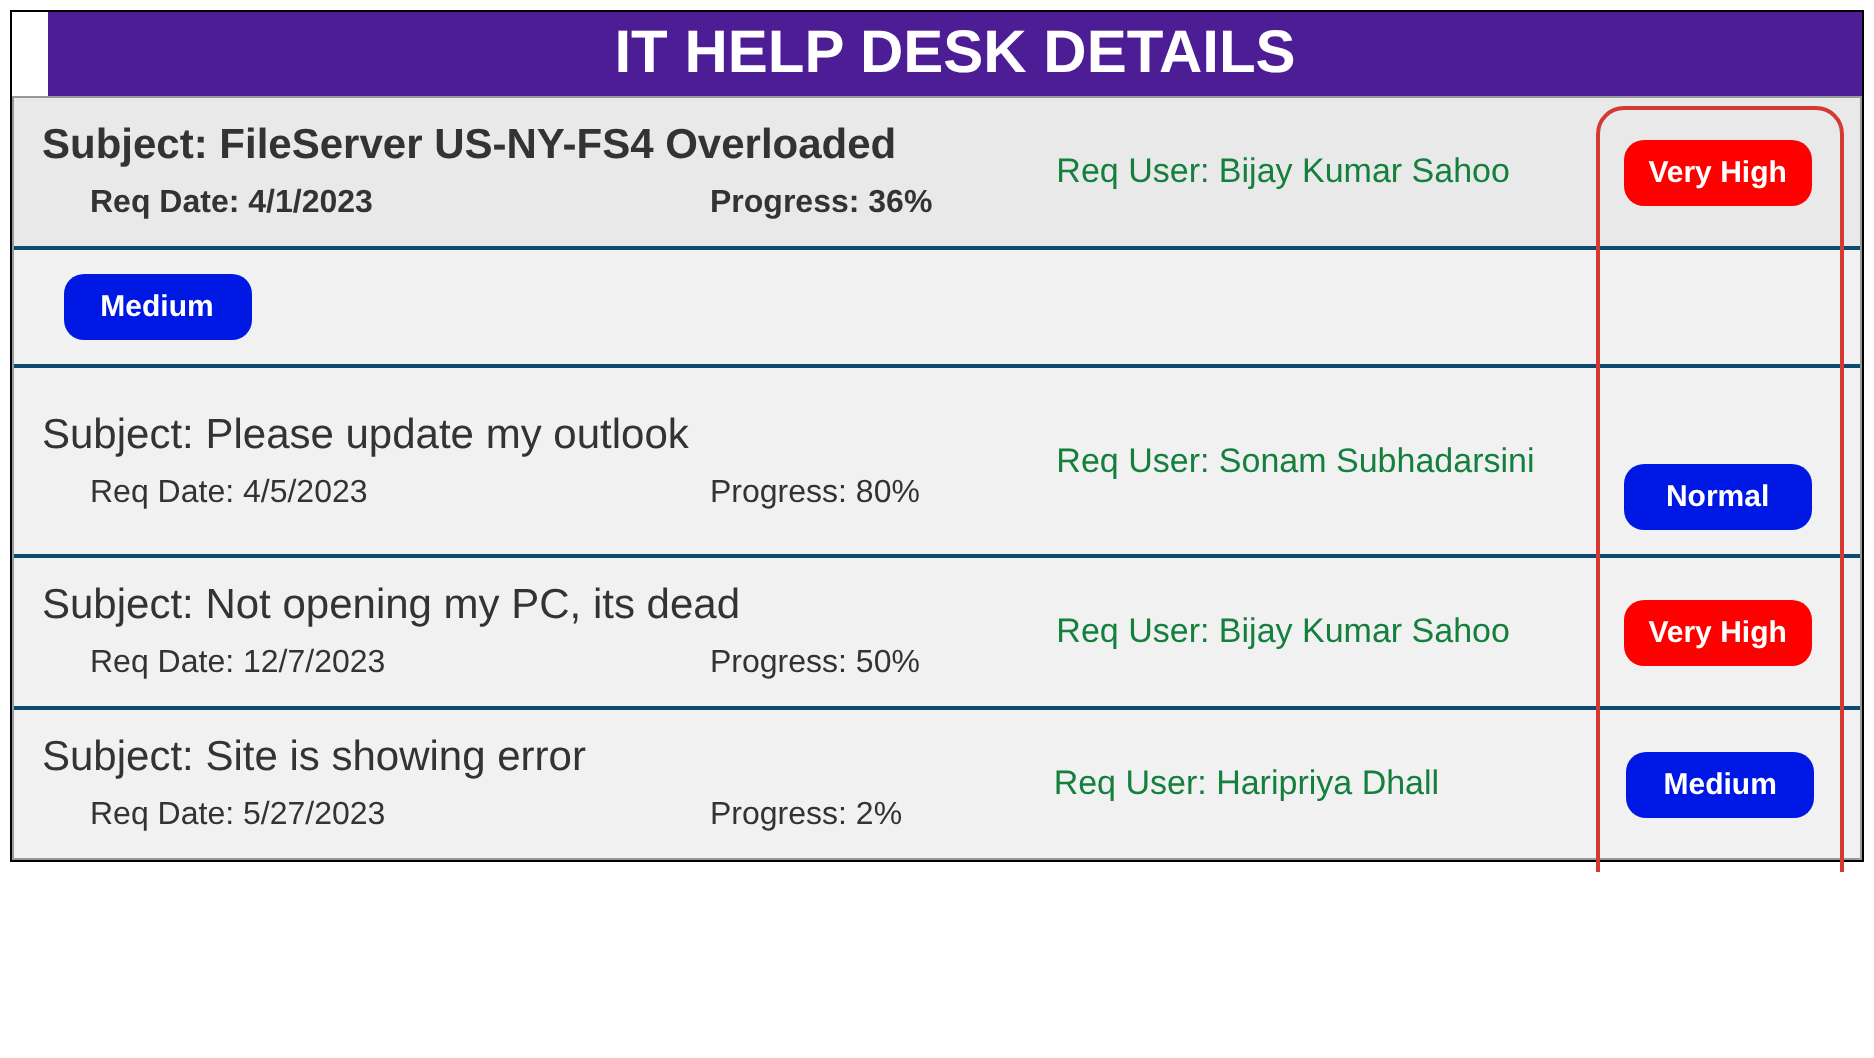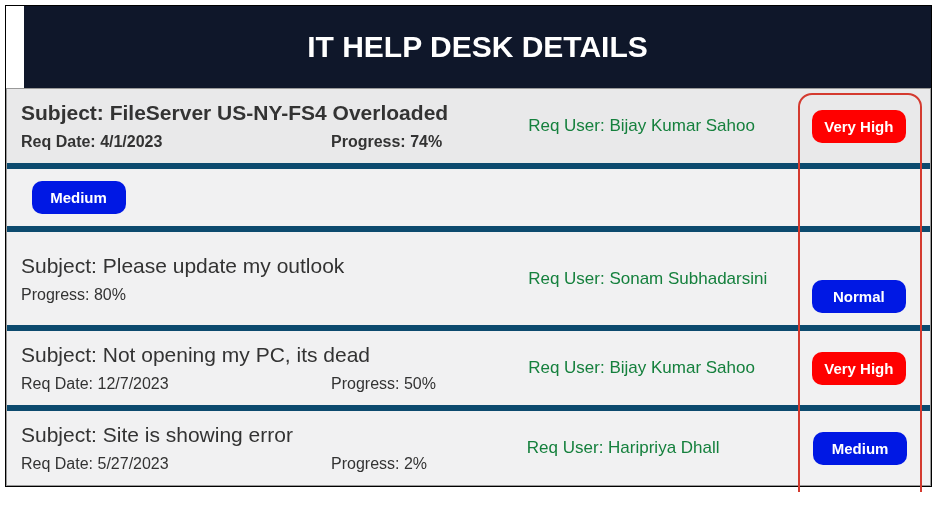--- a/index.html
+++ b/index.html
@@ -10,41 +10,41 @@
     }
     body {
       background: #fff;
       padding: 5px;
     }
     .container {
       width: 927px;
       border: 1px solid #000;
     }
     .header {
-      background: #0f172a;
+      background: #4c1d95;
       color: #fff;
       text-align: center;
       font-size: 30px;
       font-weight: bold;
-      padding: 24px 0;
+      padding: 4px 0;
       margin-left: 18px;
     }
     .tickets-wrapper {
       position: relative;
       border: 1px solid #999;
     }
     .tickets {
       position: relative;
     }
     .ticket {
       display: flex;
       align-items: center;
       padding: 12px 14px;
       background: #f1f1f2;
-      border-bottom: 6px solid #0c4a6e;
+      border-bottom: 2px solid #0c4a6e;
     }
     .ticket:last-child {
       border-bottom: none;
       gap: 10px;
     }
     .ticket.selected {
       background: #e9e9ea;
     }
     .ticket.selected .subject,
     .ticket.selected .meta-left {
@@ -58,20 +58,21 @@
       color: #333;
       margin-bottom: 8px;
     }
     .meta-left {
       display: flex;
       font-size: 16px;
       color: #333;
     }
     .req-date {
       width: 310px;
+      margin-left: 24px;
     }
     .progress {
     }
     .middle {
       width: 275px;
       font-size: 17px;
       color: #15803d;
     }
     .right {
       width: 115px;
@@ -106,37 +107,38 @@
 
 <div class="container">
   <div class="header">IT HELP DESK DETAILS</div>
   <div class="tickets-wrapper">
     <div class="tickets" id="tickets">
         <div class="ticket selected">
           <div class="left">
             <div class="subject">Subject: FileServer US-NY-FS4 Overloaded</div>
             <div class="meta-left">
               <div class="req-date">Req Date: 4/1/2023</div>
-              <div class="progress">Progress: 74%</div>
+              <div class="progress">Progress: 36%</div>
             </div>
           </div>
           <div class="middle">Req User: Bijay Kumar Sahoo</div>
           <div class="right">
             <button class="priority-btn" style="background: rgb(255, 0, 0);">Very High</button>
           </div>
         </div>
         <div class="ticket">
           <div class="right">
             <button class="priority-btn" style="background: rgb(0, 24, 228);">Medium</button>
           </div>
         </div>
         <div class="ticket">
           <div class="left">
             <div class="subject">Subject: Please update my outlook</div>
             <div class="meta-left">
+              <div class="req-date">Req Date: 4/5/2023</div>
               <div class="progress">Progress: 80%</div>
             </div>
           </div>
           <div class="middle">Req User: Sonam Subhadarsini</div>
           <div class="right">
             <button class="priority-btn" style="background: rgb(0, 24, 228); margin-top: 36px;">Normal</button>
           </div>
         </div>
         <div class="ticket">
           <div class="left">

